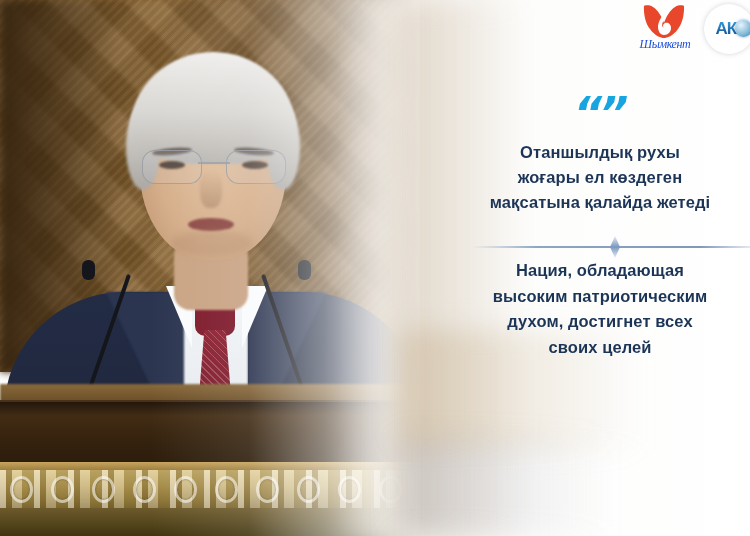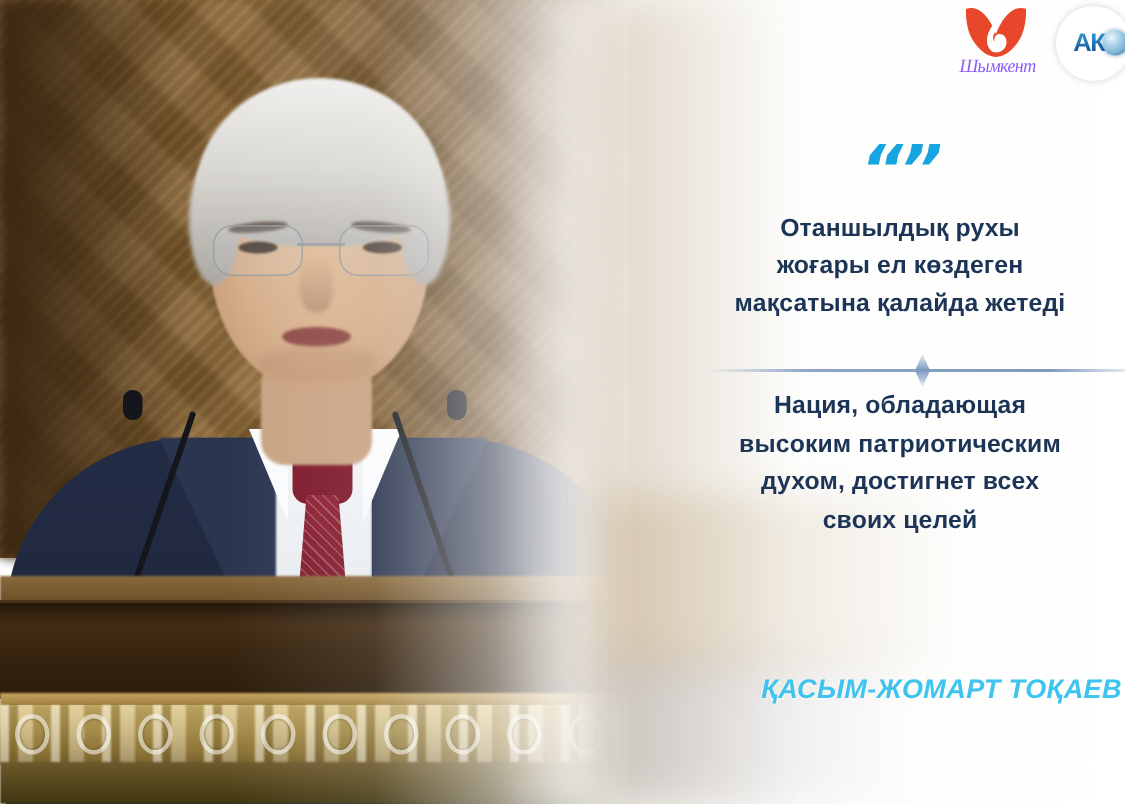--- a/index.html
+++ b/index.html
@@ -143,21 +143,21 @@
   .smear3{position:absolute;left:400px;top:440px;width:350px;height:96px;
       background:linear-gradient(to right,rgba(150,150,160,.30),rgba(255,255,255,0) 60%);
       filter:blur(14px);}
 
   
   .logos{position:absolute;right:-4px;top:4px;display:flex;align-items:flex-start;gap:8px;}
   .logo-shymkent{width:62px;height:58px;position:relative;}
   .logo-shymkent .mark{position:absolute;left:8px;top:0;width:44px;height:36px;}
   .logo-shymkent .wordmark{position:absolute;left:0;top:33px;width:62px;
       font-family:"Liberation Serif","DejaVu Serif",serif;font-style:italic;
-      font-size:12px;color:#8b5cf6;letter-spacing:-.4px;text-align:center;
+      font-size:12px;color:#1d4ed8;letter-spacing:-.4px;text-align:center;
       transform:scaleY(1.05);white-space:nowrap;}
   .logo-akorda{width:50px;height:50px;border-radius:50%;background:#ffffff;
       box-shadow:0 0 5px rgba(120,130,150,.35);position:relative;overflow:hidden;
       display:flex;align-items:center;justify-content:center;}
   .logo-akorda .ak{font-size:17px;font-weight:bold;letter-spacing:-1px;
       background:linear-gradient(to bottom,#3aa7e0,#0b3f86);
       -webkit-background-clip:text;background-clip:text;color:transparent;
       position:relative;left:3px;}
   .logo-akorda .dome{position:absolute;right:2px;top:16px;width:17px;height:17px;
       border-radius:50%;background:radial-gradient(circle at 35% 30%,#e8f4fb,#7fb8d8 60%,#2f6ea8);
@@ -294,17 +294,14 @@
     <div class="dia"></div>
   </div>
 
   <div class="ru-block">
     <div class="ru-text">Нация, обладающая</div>
     <div class="ru-text">высоким патриотическим</div>
     <div class="ru-text">духом, достигнет всех</div>
     <div class="ru-text">своих целей</div>
   </div>
 
-  <div class="speaker">
-    <span>ҚАСЫМ-ЖОМАРТ ТОҚАЕВ</span>
-  </div>
 
 </div>
 
 </body></html>

